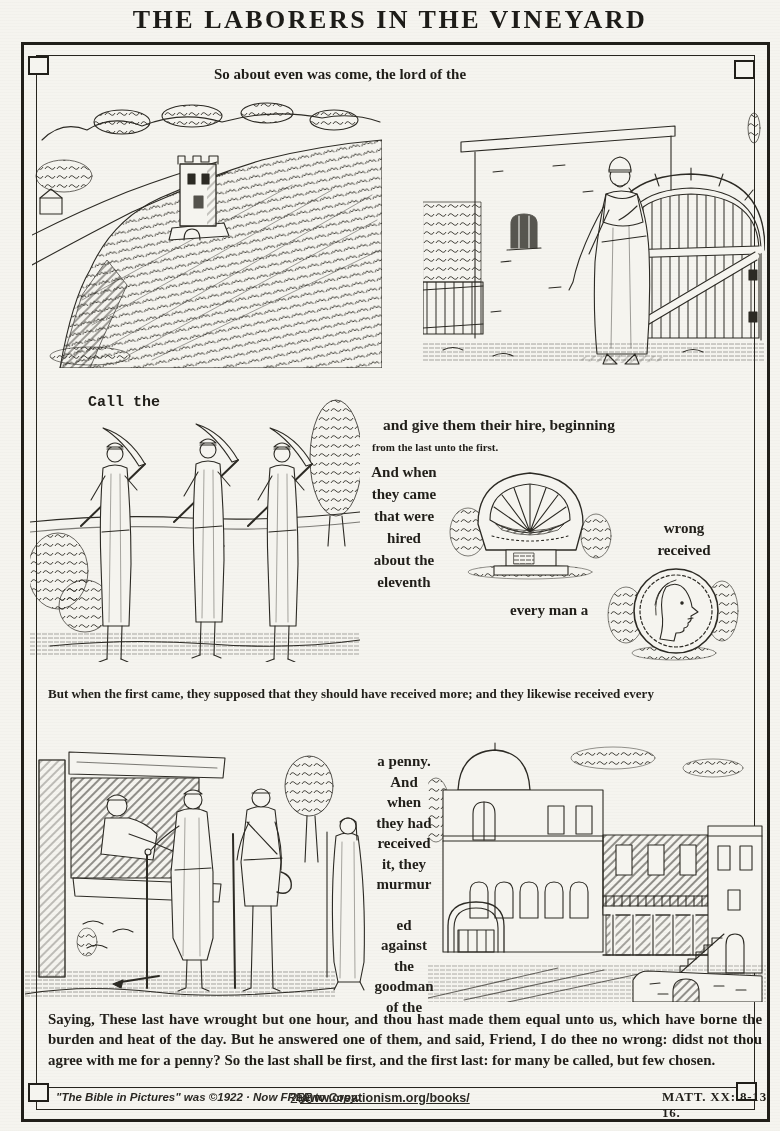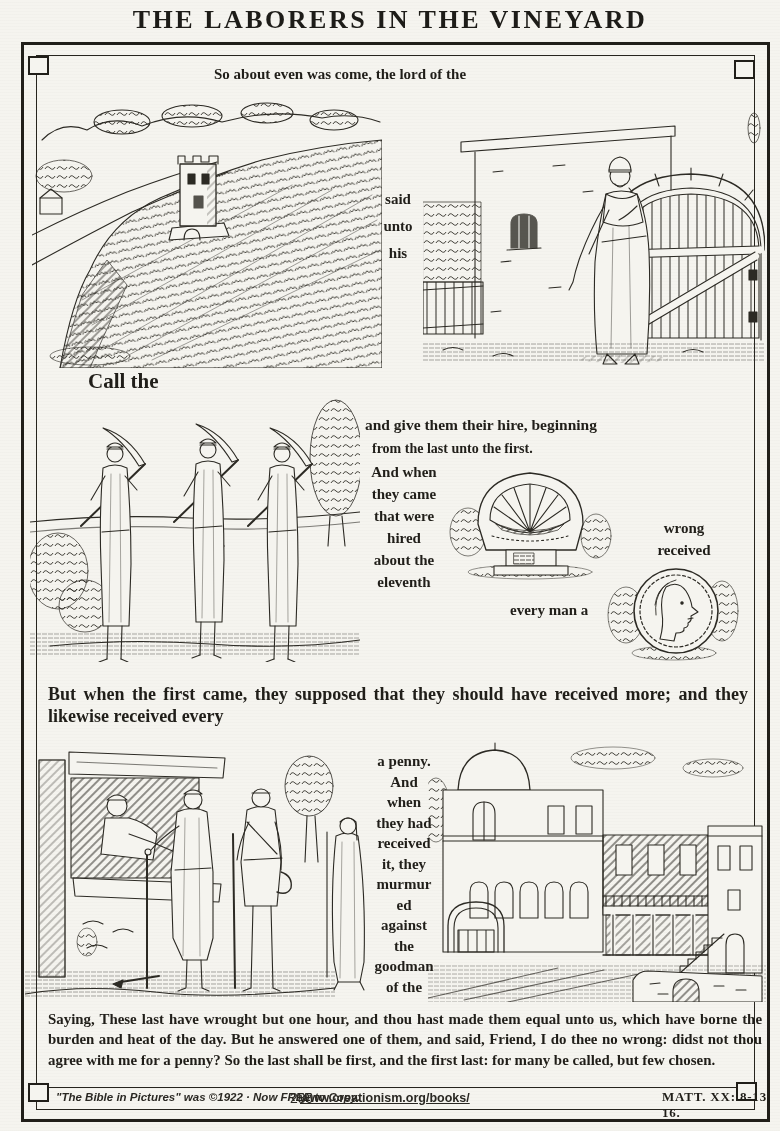--- a/index.html
+++ b/index.html
@@ -154,27 +154,22 @@
         <g>
           <rect x="0" y="240" width="342" height="20" fill="url(#hatchH)" opacity="0.5" stroke="none"></rect>
           <ellipse cx="200" cy="257" rx="45" ry="4" fill="url(#hatchD)" opacity="0.4" stroke="none"></ellipse>
           <path d="M20 248 Q30 243 40 248 M70 254 Q80 249 90 254 M260 250 Q270 245 280 250"></path>
           <ellipse cx="331" cy="26" rx="6" ry="15" fill="url(#scrib)" stroke-width="0.7"></ellipse>
         </g>
       </g>
     </svg>
   </div>
 
-  <div class="abs col" style="left:372px;top:186px;width:52px;">
-    <div class="smalltxt" style="line-height:27px;">said</div>
-    <div class="smalltxt" style="line-height:27px;">unto</div>
-    <div class="smalltxt" style="line-height:27px;">his</div>
-  </div>
-
-  <div class="abs smalltxt" style="left:88px;top:369px;font-size:21px;">Call the</div>
+
+  <div class="abs smalltxt" style="left:88px;top:394px;font-size:15px;font-family:Liberation Mono, monospace;">Call the</div>
 
   <div class="abs" style="left:30px;top:396px;">
     <svg class="ill" width="330" height="266" viewBox="0 0 330 266">
       <defs>
         <g id="laborer-shape">
           <path d="M-34 112 L30 50" stroke-width="2"></path>
           <path d="M30 50 Q14 22 -12 14 Q8 26 24 52 Z" fill="#f5f4ef" stroke-width="1.1"></path>
           <path d="M-12 54 Q-16 100 -14 150 L-12 212 L14 212 L16 150 Q16 100 12 54 Q0 48 -12 54 Z" fill="#f5f4ef"></path>
           <circle cx="0" cy="40" r="8" fill="#f5f4ef"></circle>
           <path d="M-8 33 Q0 25 8 33 Z" fill="#f5f4ef"></path>
@@ -206,22 +201,22 @@
         <g>
             <use href="#laborer-shape" x="178" y="14"></use>
           </g>
         <g>
             <use href="#laborer-shape" x="252" y="18"></use>
           </g>
       </g>
     </svg>
   </div>
 
-  <div class="abs smalltxt" style="left:365px;top:416px;font-size:15.5px;">and give them their hire, beginning</div>
-  <div class="abs smalltxt" style="left:372px;top:441px;font-size:14px;">from the last unto the first.</div>
+  <div class="abs smalltxt" style="left:383px;top:416px;font-size:15.5px;">and give them their hire, beginning</div>
+  <div class="abs smalltxt" style="left:372px;top:441px;font-size:11px;">from the last unto the first.</div>
 
   <div class="abs col" style="left:362px;top:461px;width:84px;">
     <div class="smalltxt" style="line-height:22px;">And when</div>
     <div class="smalltxt" style="line-height:22px;">they came</div>
     <div class="smalltxt" style="line-height:22px;">that were</div>
     <div class="smalltxt" style="line-height:22px;">hired</div>
     <div class="smalltxt" style="line-height:22px;">about the</div>
     <div class="smalltxt" style="line-height:22px;">eleventh</div>
   </div>
 
@@ -269,21 +264,21 @@
           <circle cx="78" cy="48" r="36" stroke-dasharray="3 2.5" stroke-width="1.2"></circle>
           <path d="M68 24 Q80 17 88 28 Q93 36 94 44 L100 49 L93 53 Q94 58 90 60 Q91 64 86 65 Q87 70 78 70 L76 78 L62 76 Q66 62 64 50 Q62 34 68 24 Z" fill="#f5f4ef"></path>
           <path d="M60 32 Q66 20 78 17 M57 42 Q59 27 70 20 M58 52 Q56 36 64 26" stroke-width="0.9"></path>
           <circle cx="84" cy="40" r="1.2" fill="#2c2a24"></circle>
           <path d="M90 56 L95 55"></path>
         </g>
       </g>
     </svg>
   </div>
 
-  <div class="abs para" style="left:48px;top:683px;width:700px;font-size:18px;line-height:22px;">But when the first came, they supposed that they should have received more; and they likewise received every</div>
+  <div class="abs para" style="left:48px;top:683px;width:700px;font-size:13px;line-height:22px;">But when the first came, they supposed that they should have received more; and they likewise received every</div>
 
   <div class="abs" style="left:25px;top:742px;">
     <svg class="ill" width="310" height="258" viewBox="0 0 310 258">
       <g stroke="#2c2a24" stroke-width="1.1" fill="none" stroke-linecap="round" stroke-linejoin="round">
         <g>
           <rect x="14" y="18" width="26" height="217" fill="url(#hatchD)" opacity="0.55"></rect>
           <rect x="14" y="18" width="26" height="217"></rect>
         </g>
         <g>
           <polygon points="44,10 200,16 198,36 44,32" fill="#f5f4ef"></polygon>
@@ -354,21 +349,21 @@
   </div>
 
   <div class="abs col" style="left:352px;top:751px;width:104px;">
     <div class="smalltxt" style="line-height:20.5px;">a penny.</div>
     <div class="smalltxt" style="line-height:20.5px;">And</div>
     <div class="smalltxt" style="line-height:20.5px;">when</div>
     <div class="smalltxt" style="line-height:20.5px;">they had</div>
     <div class="smalltxt" style="line-height:20.5px;">received</div>
     <div class="smalltxt" style="line-height:20.5px;">it, they</div>
     <div class="smalltxt" style="line-height:20.5px;">murmur</div>
-    <div class="smalltxt" style="line-height:20.5px;">ed</div>
+    <div class="smalltxt" style="line-height:20.5px;margin-top:20px;">ed</div>
     <div class="smalltxt" style="line-height:20.5px;">against</div>
     <div class="smalltxt" style="line-height:20.5px;">the</div>
     <div class="smalltxt" style="line-height:20.5px;">goodman</div>
     <div class="smalltxt" style="line-height:20.5px;">of the</div>
   </div>
 
   <div class="abs" style="left:428px;top:740px;">
     <svg class="ill" width="338" height="262" viewBox="0 0 338 262">
       <g stroke="#2c2a24" stroke-width="1.1" fill="none" stroke-linecap="round" stroke-linejoin="round">
         <g>

